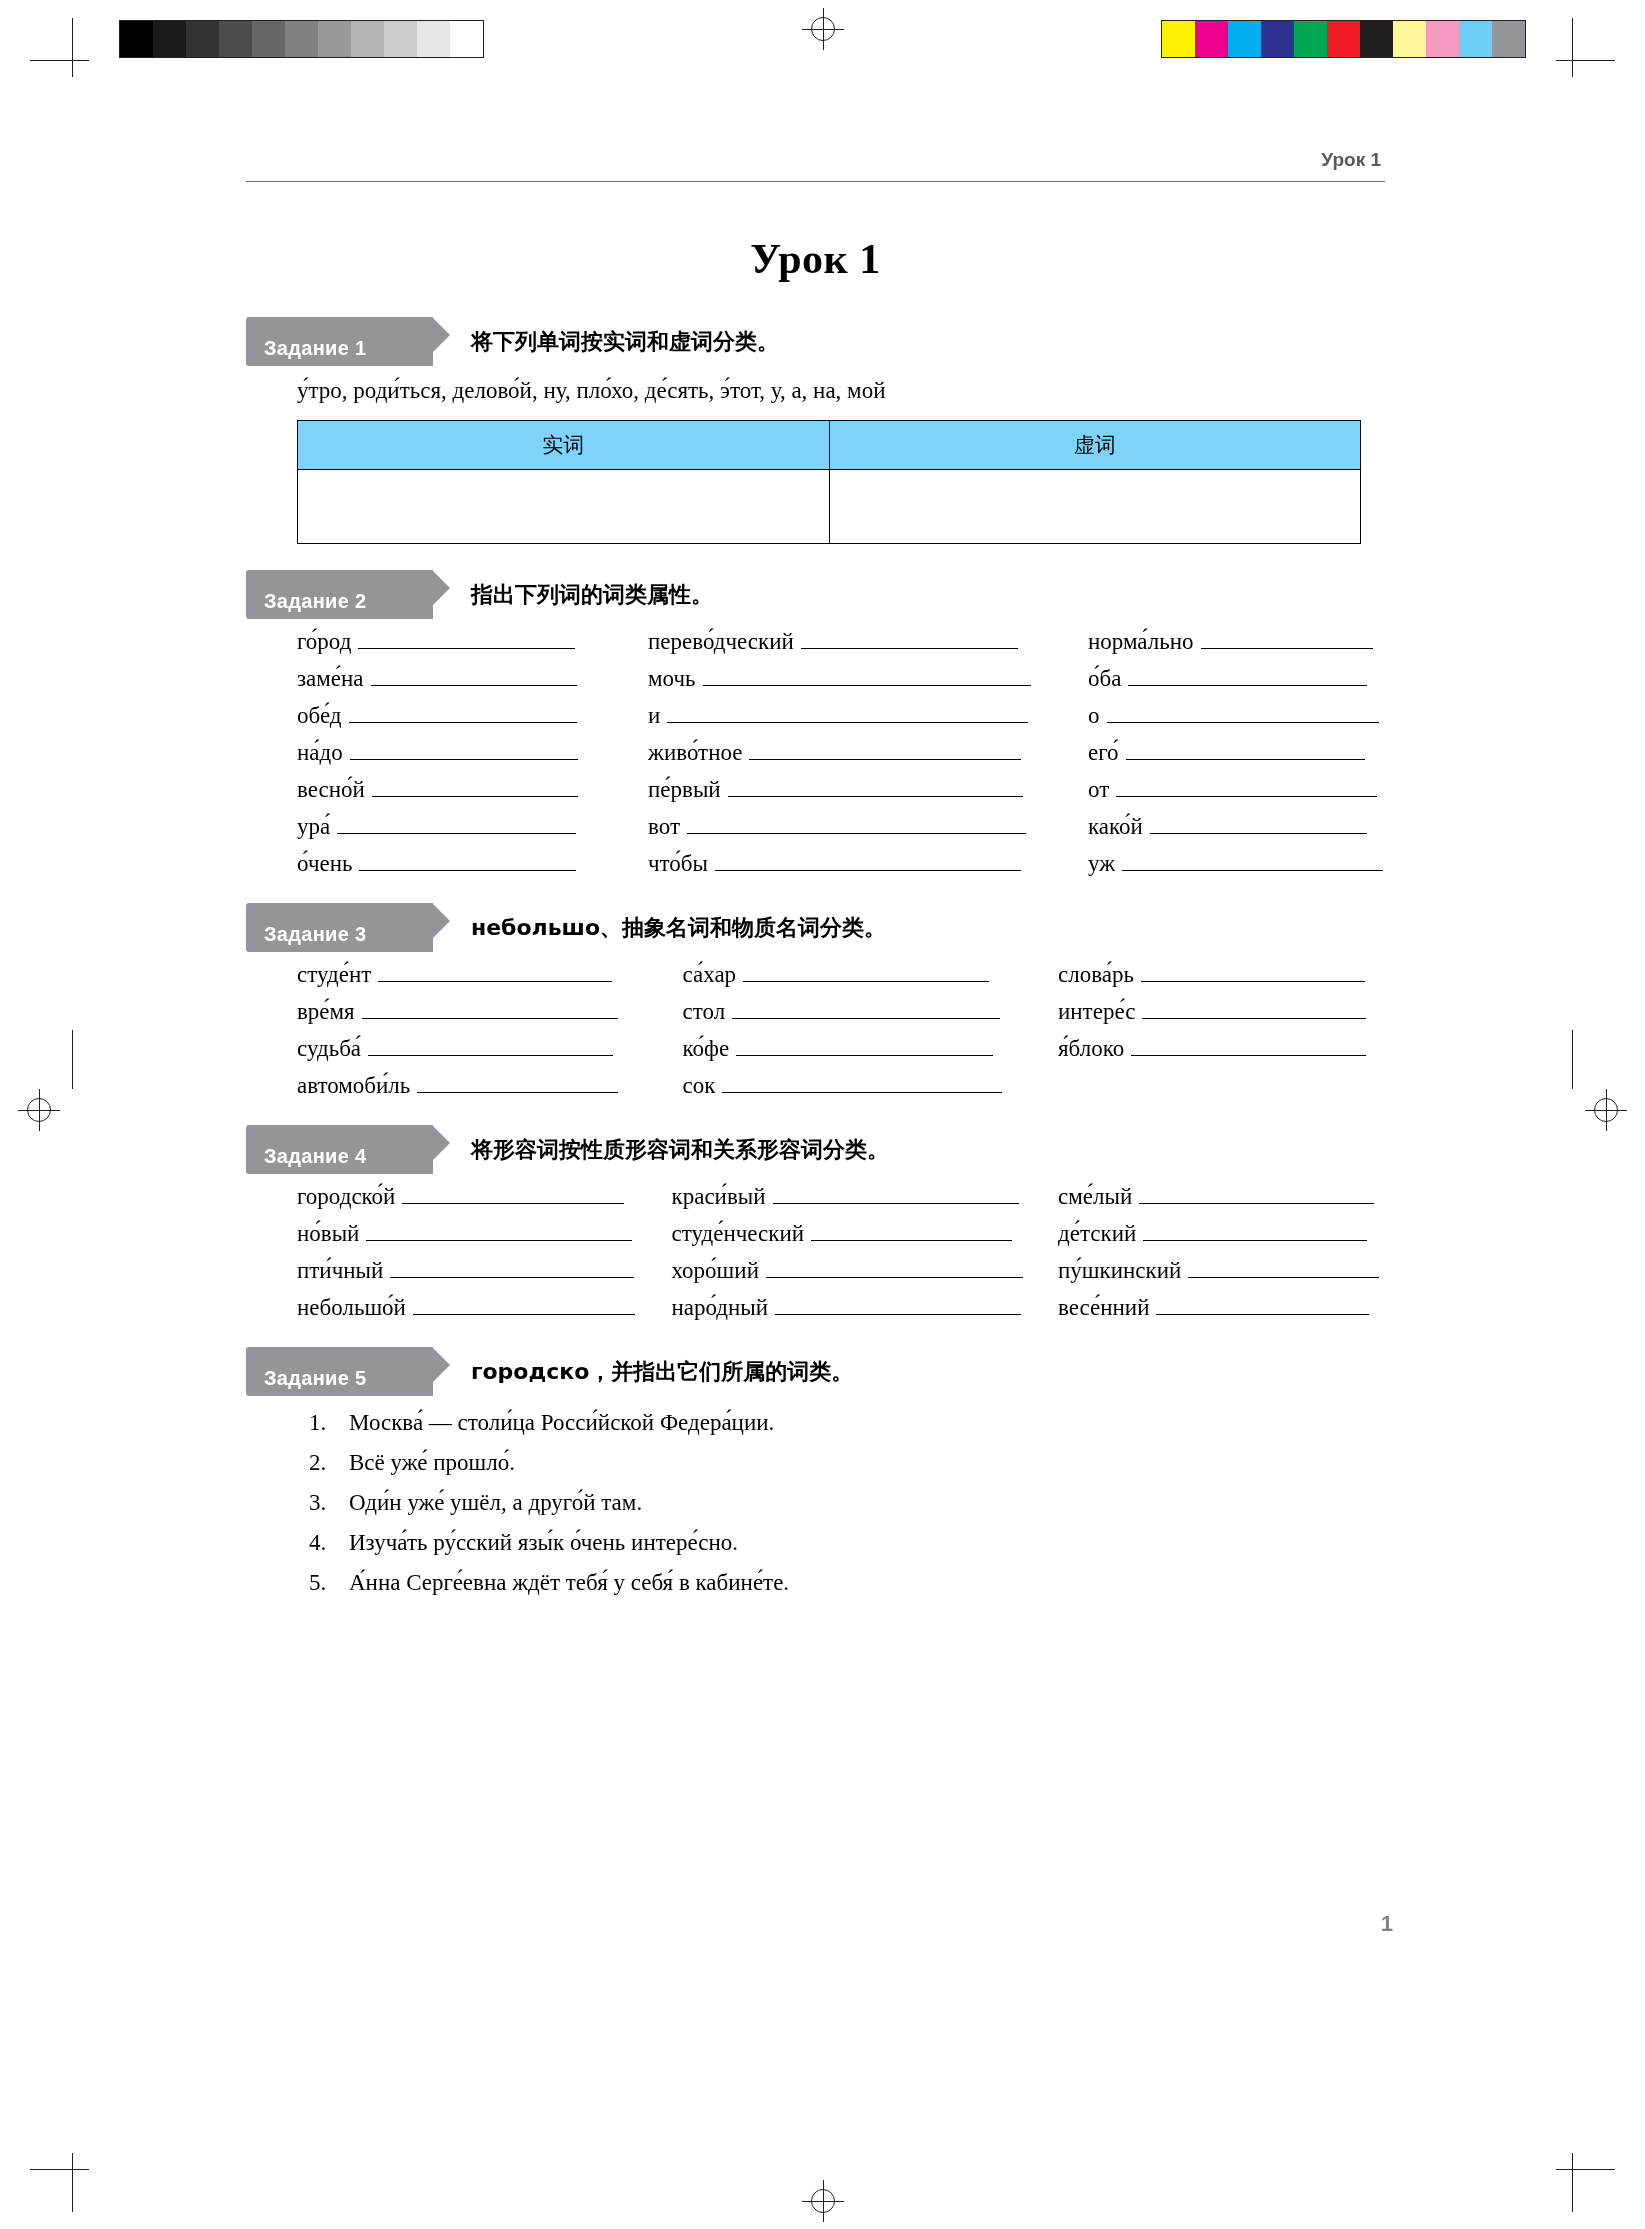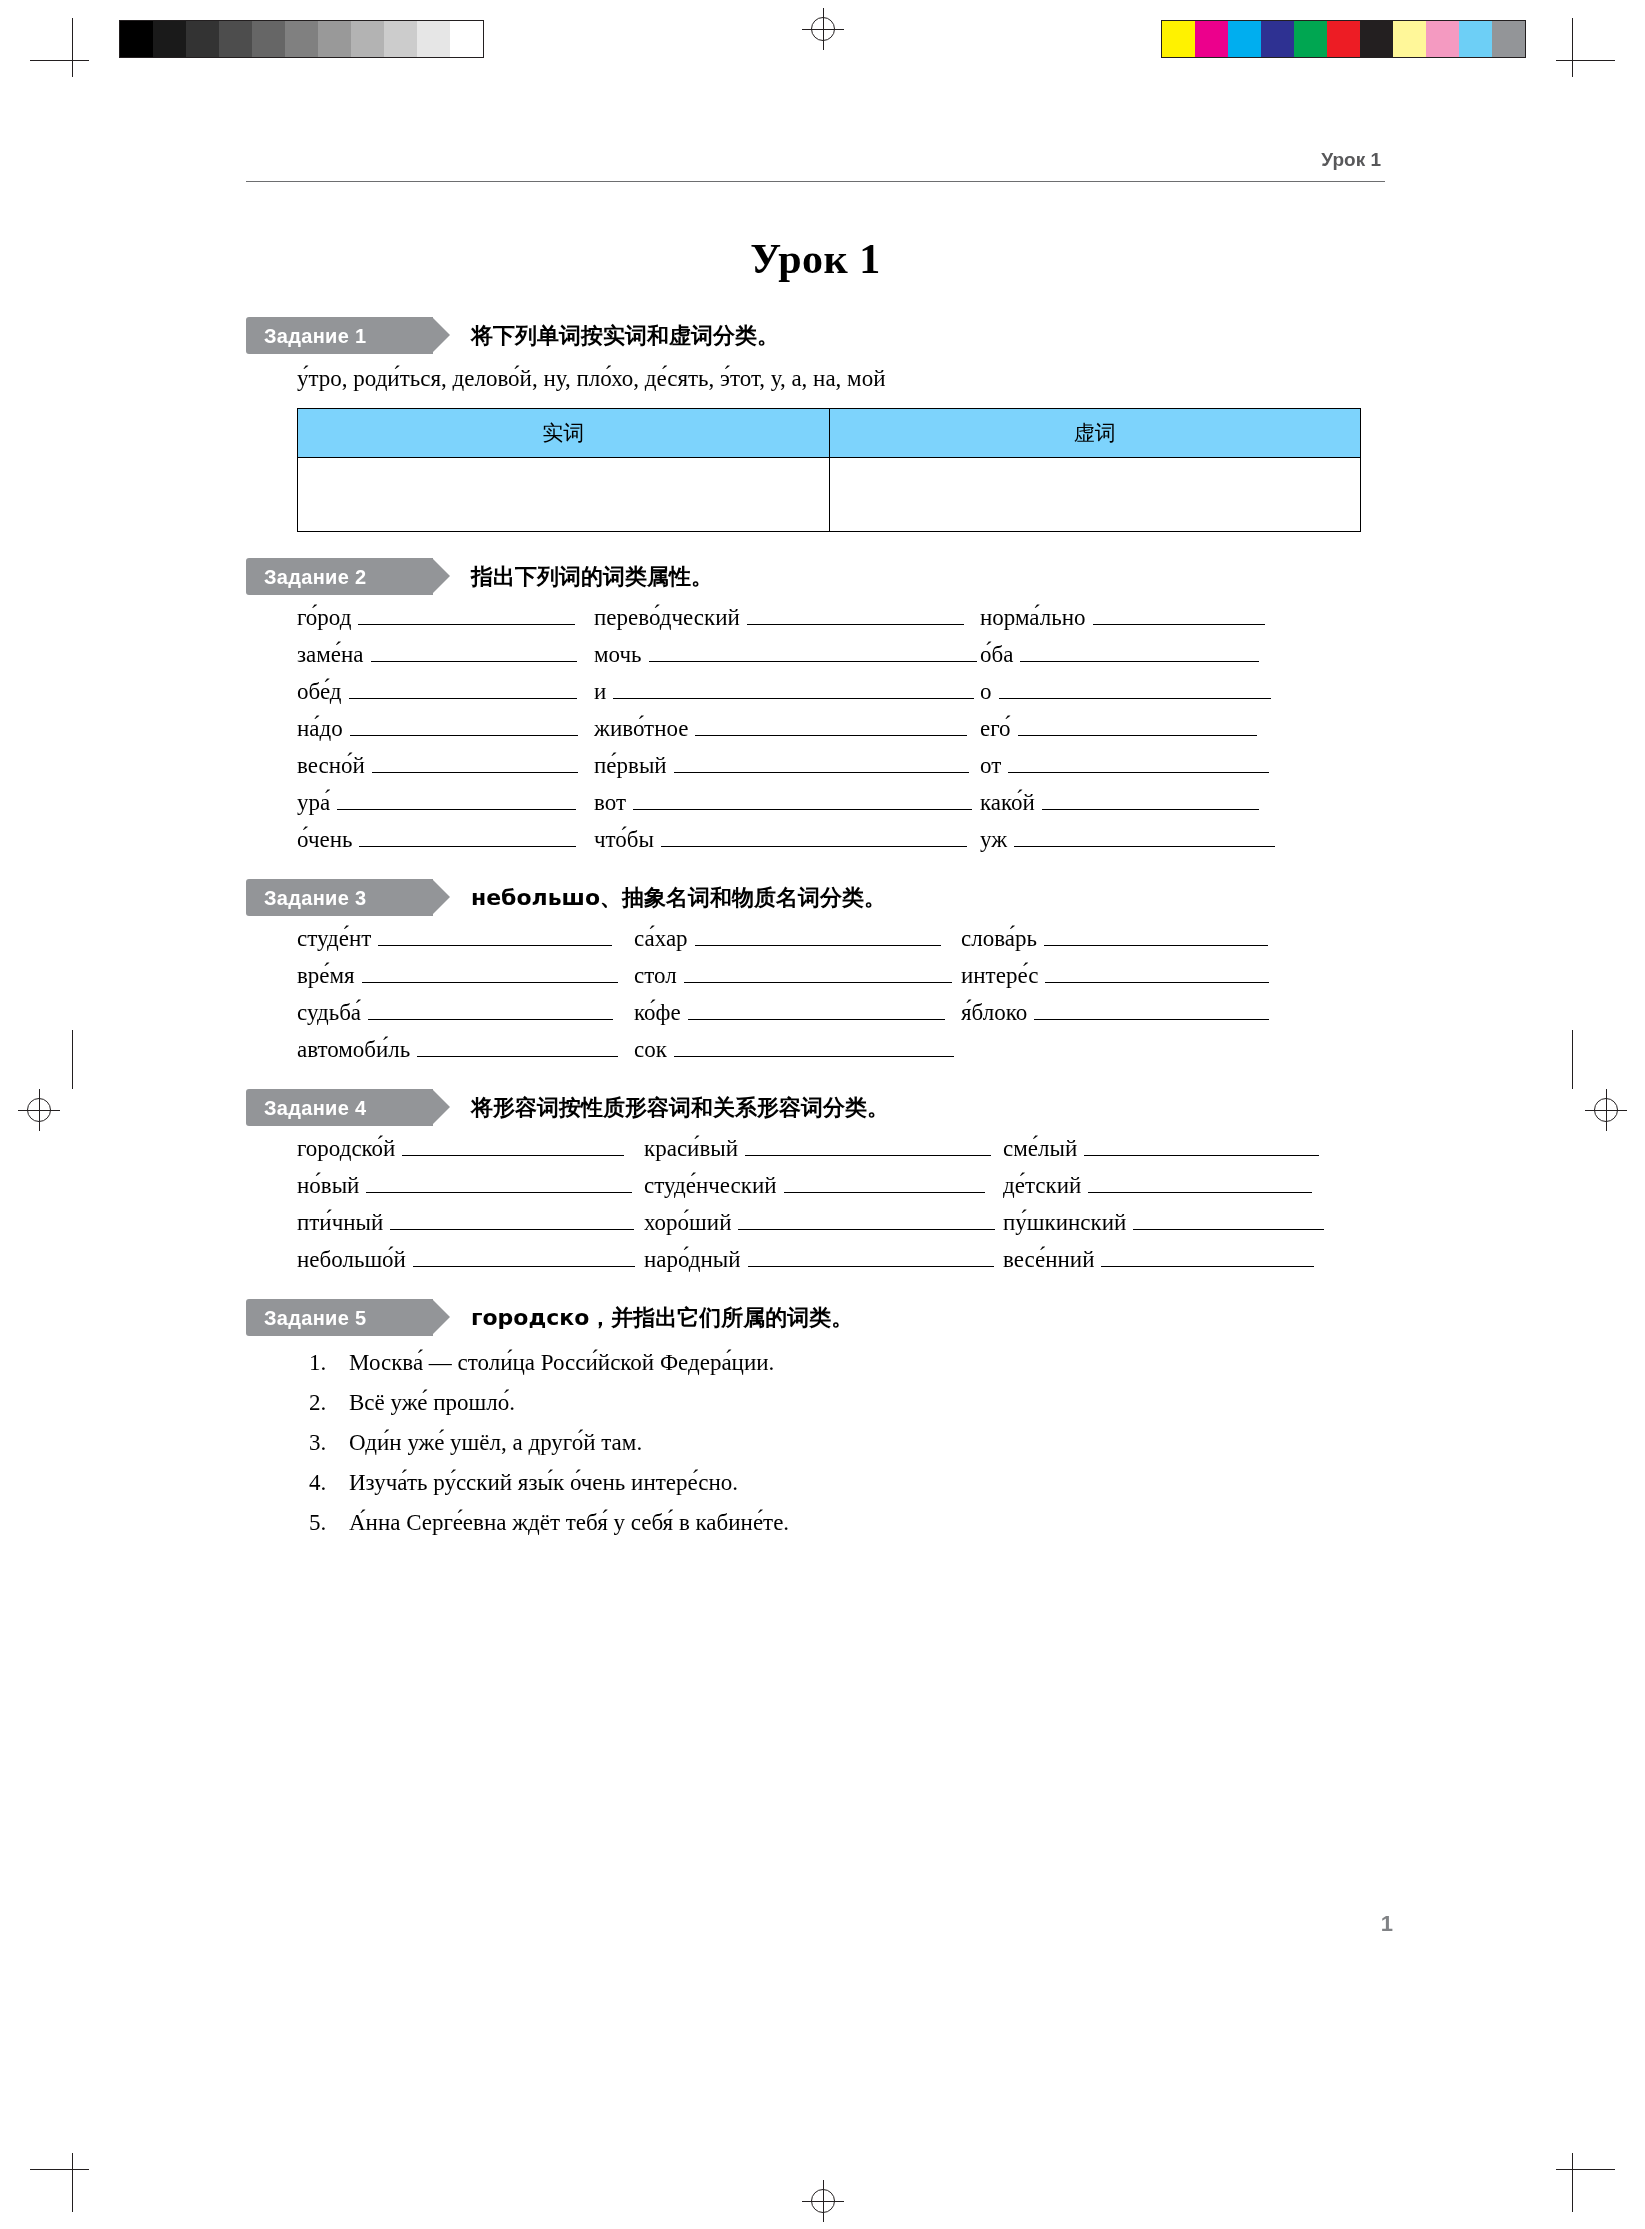--- a/index.html
+++ b/index.html
@@ -54,21 +54,21 @@
     align-items:center;
     margin:26px 0 10px 0;
   }
   .tag{
     position:relative;
     background:#939598;
     color:#ffffff;
     font-family:"Liberation Sans", sans-serif;
     font-weight:bold;
     font-size:20px;
-    padding:8px 30px 6px 18px;
+    padding:20px 30px 6px 18px;
     border-radius:3px 0 0 3px;
     letter-spacing:0.3px;
     min-width:139px;
   }
   .tag::after{
     content:"";
     position:absolute;
     right:-17px;top:0;
     width:0;height:0;
     border-top:18px solid transparent;
@@ -100,21 +100,21 @@
     font-weight:normal;
     font-size:21px;
     height:46px;
   }
   table.clsf td{
     border:1.5px solid #000;
     height:71px;
   }
 
   .grid{margin:10px 0 0 51px;}
-  .grid .row{display:flex;margin-bottom:11px;}
+  .grid .row{display:flex;margin-bottom:11px;justify-content:space-between;}
   .cell{font-size:23px;white-space:nowrap;display:flex;align-items:baseline;}
   .cell .w{margin-right:7px;}
   .blank{
     display:inline-block;
     border-bottom:1.2px solid #000;
     height:19px;
   }
 
   
   .g2 .c1{width:297px;}

